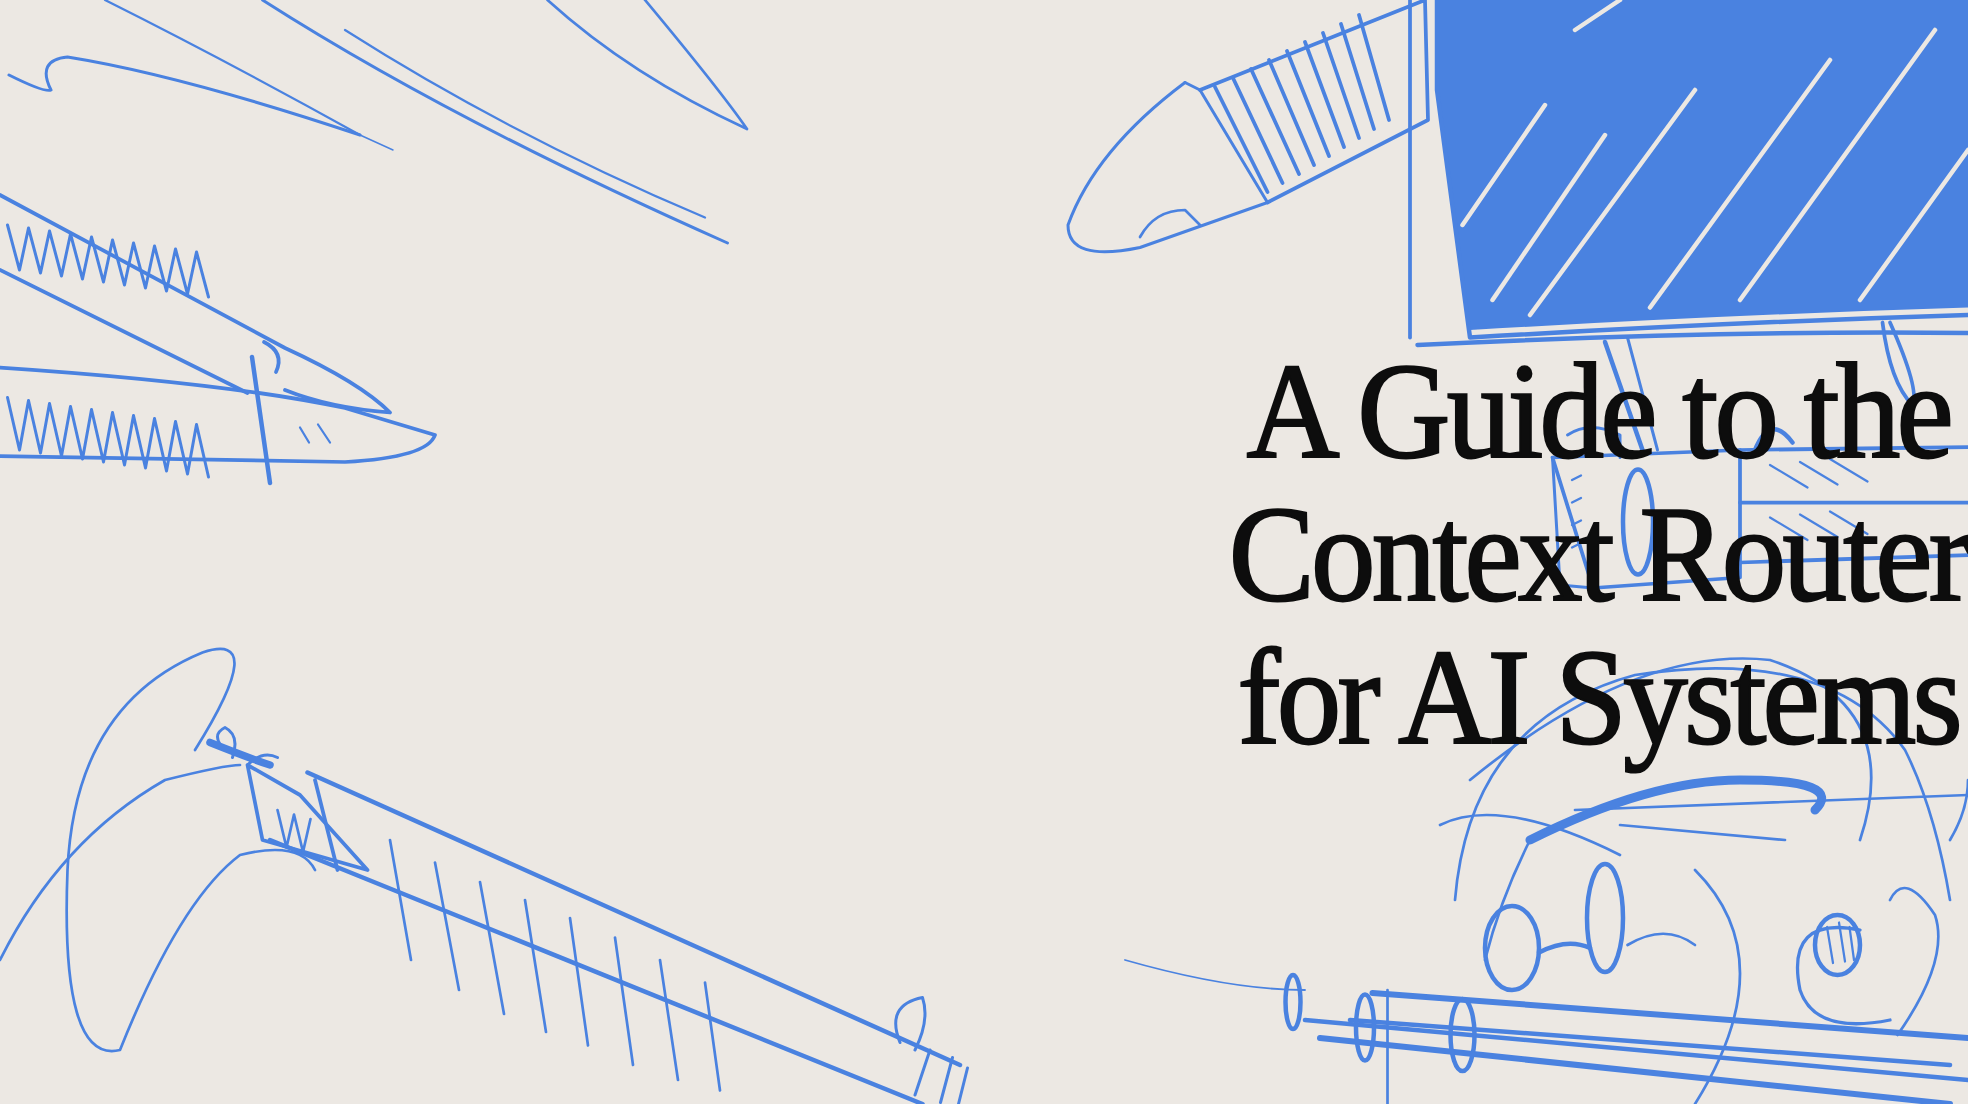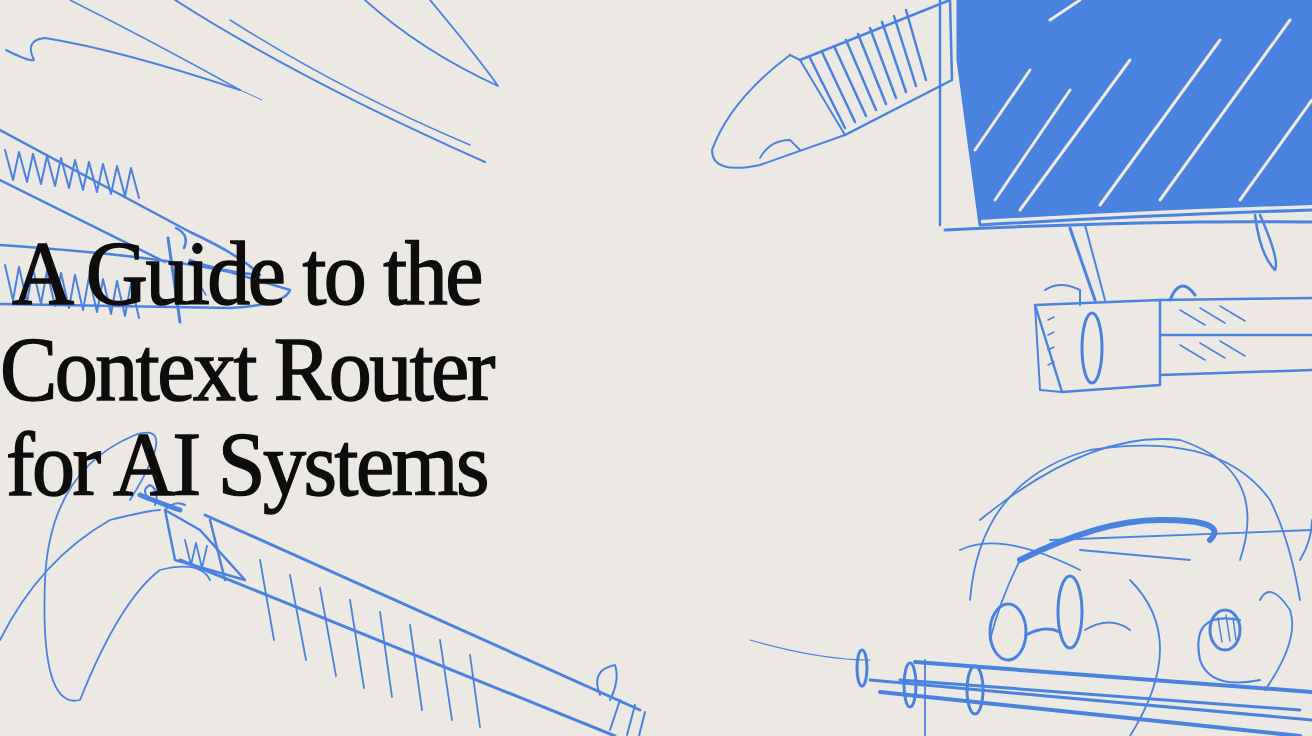--- a/index.html
+++ b/index.html
@@ -6,21 +6,21 @@
     body {
       width: 1312px; height: 736px; overflow: hidden;
       background: #ece8e3;
       position: relative;
     }
     .canvas { position: absolute; inset: 0; width: 1312px; height: 736px; }
     .sketch { position: absolute; inset: 0; }
     .sketch svg { width: 1312px; height: 736px; display: block; }
     .title-wrap {
       position: absolute; left: 0; right: 0; top: 234px;
-      display: flex; justify-content: flex-start;
+      display: flex; justify-content: flex-end;
     }
     .title {
       margin: 0;
       font-family: "Liberation Serif", "DejaVu Serif", serif;
       font-weight: 400;
       font-size: 86px;
       line-height: 90px;
       letter-spacing: -2.5px;
       color: #0d0d0d;
       text-align: center;

